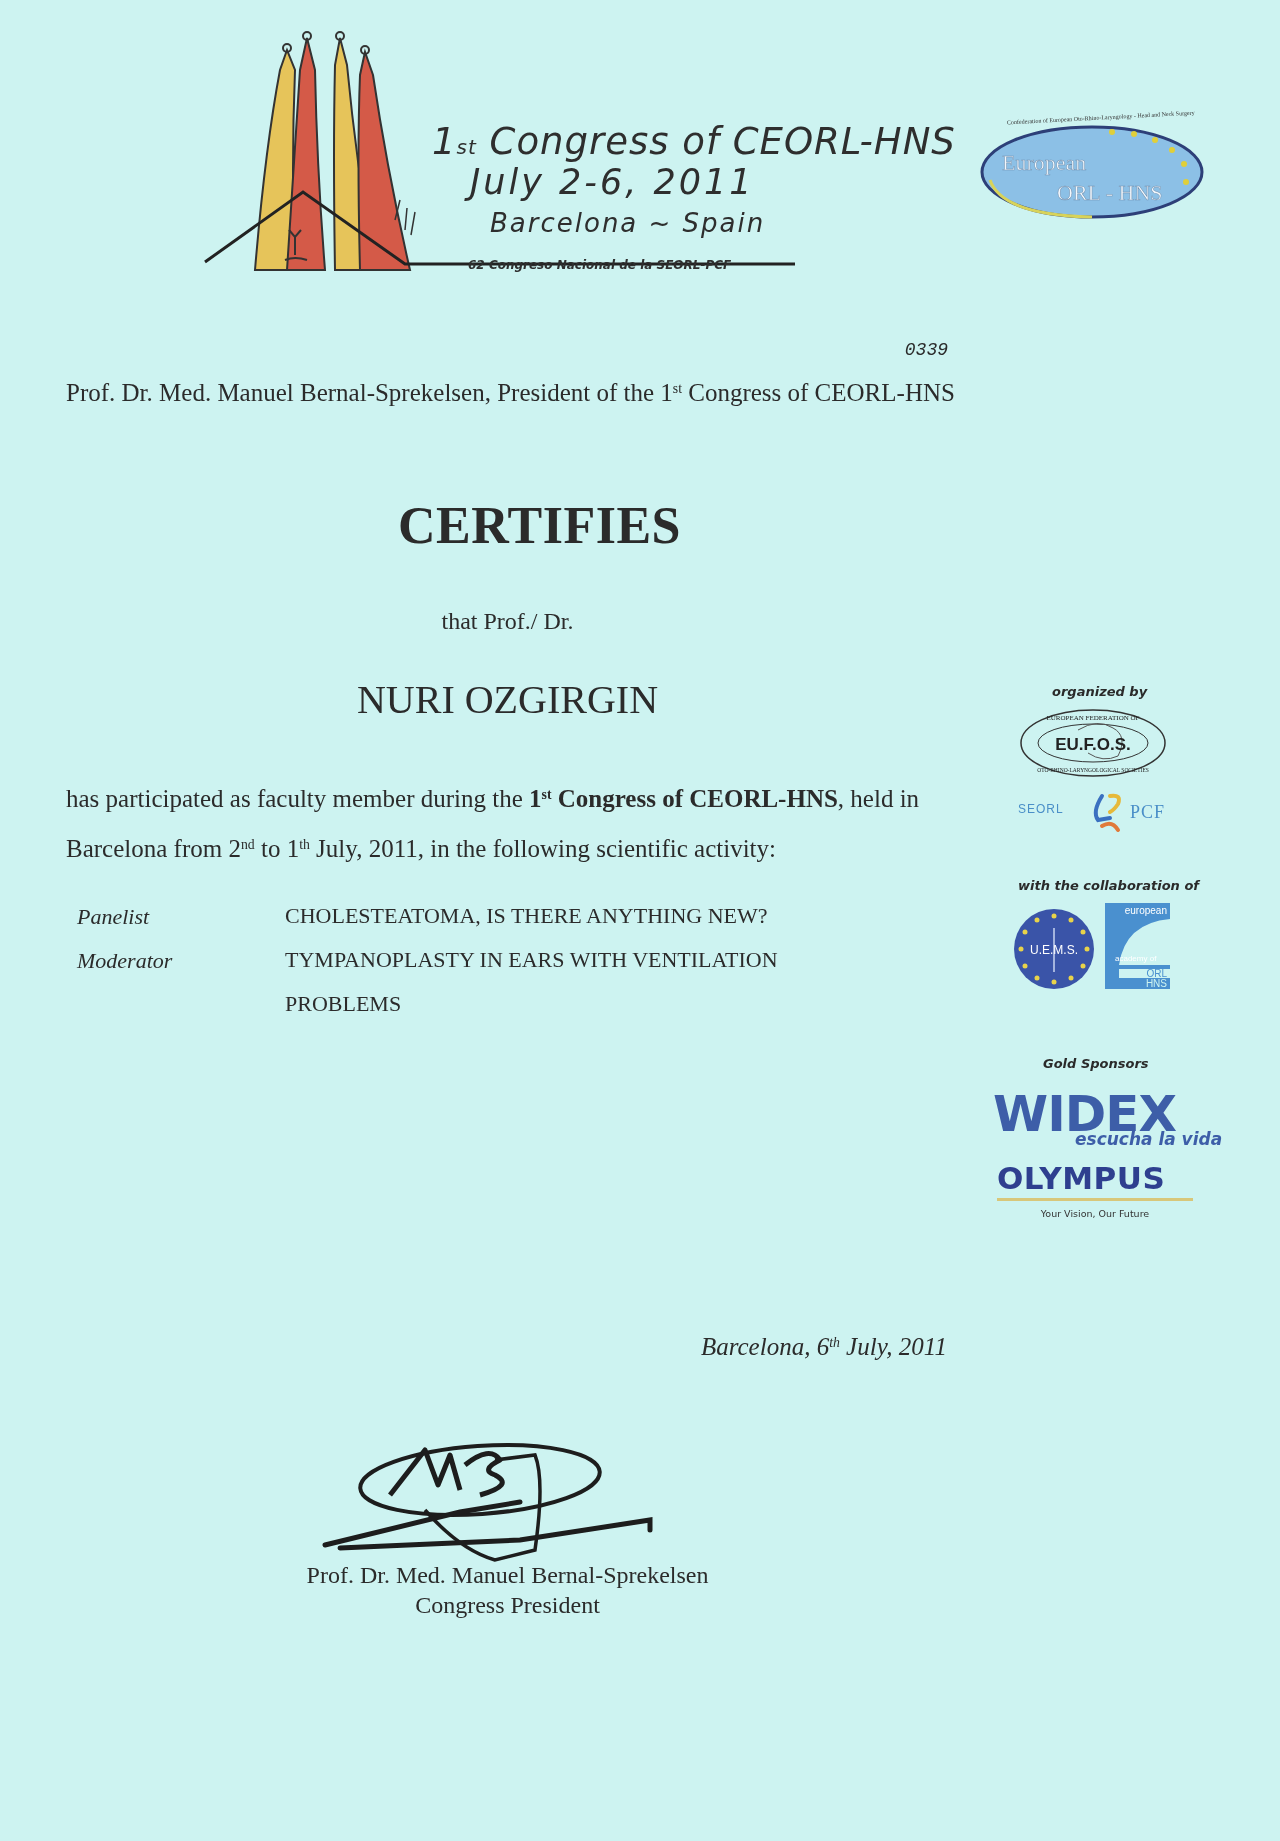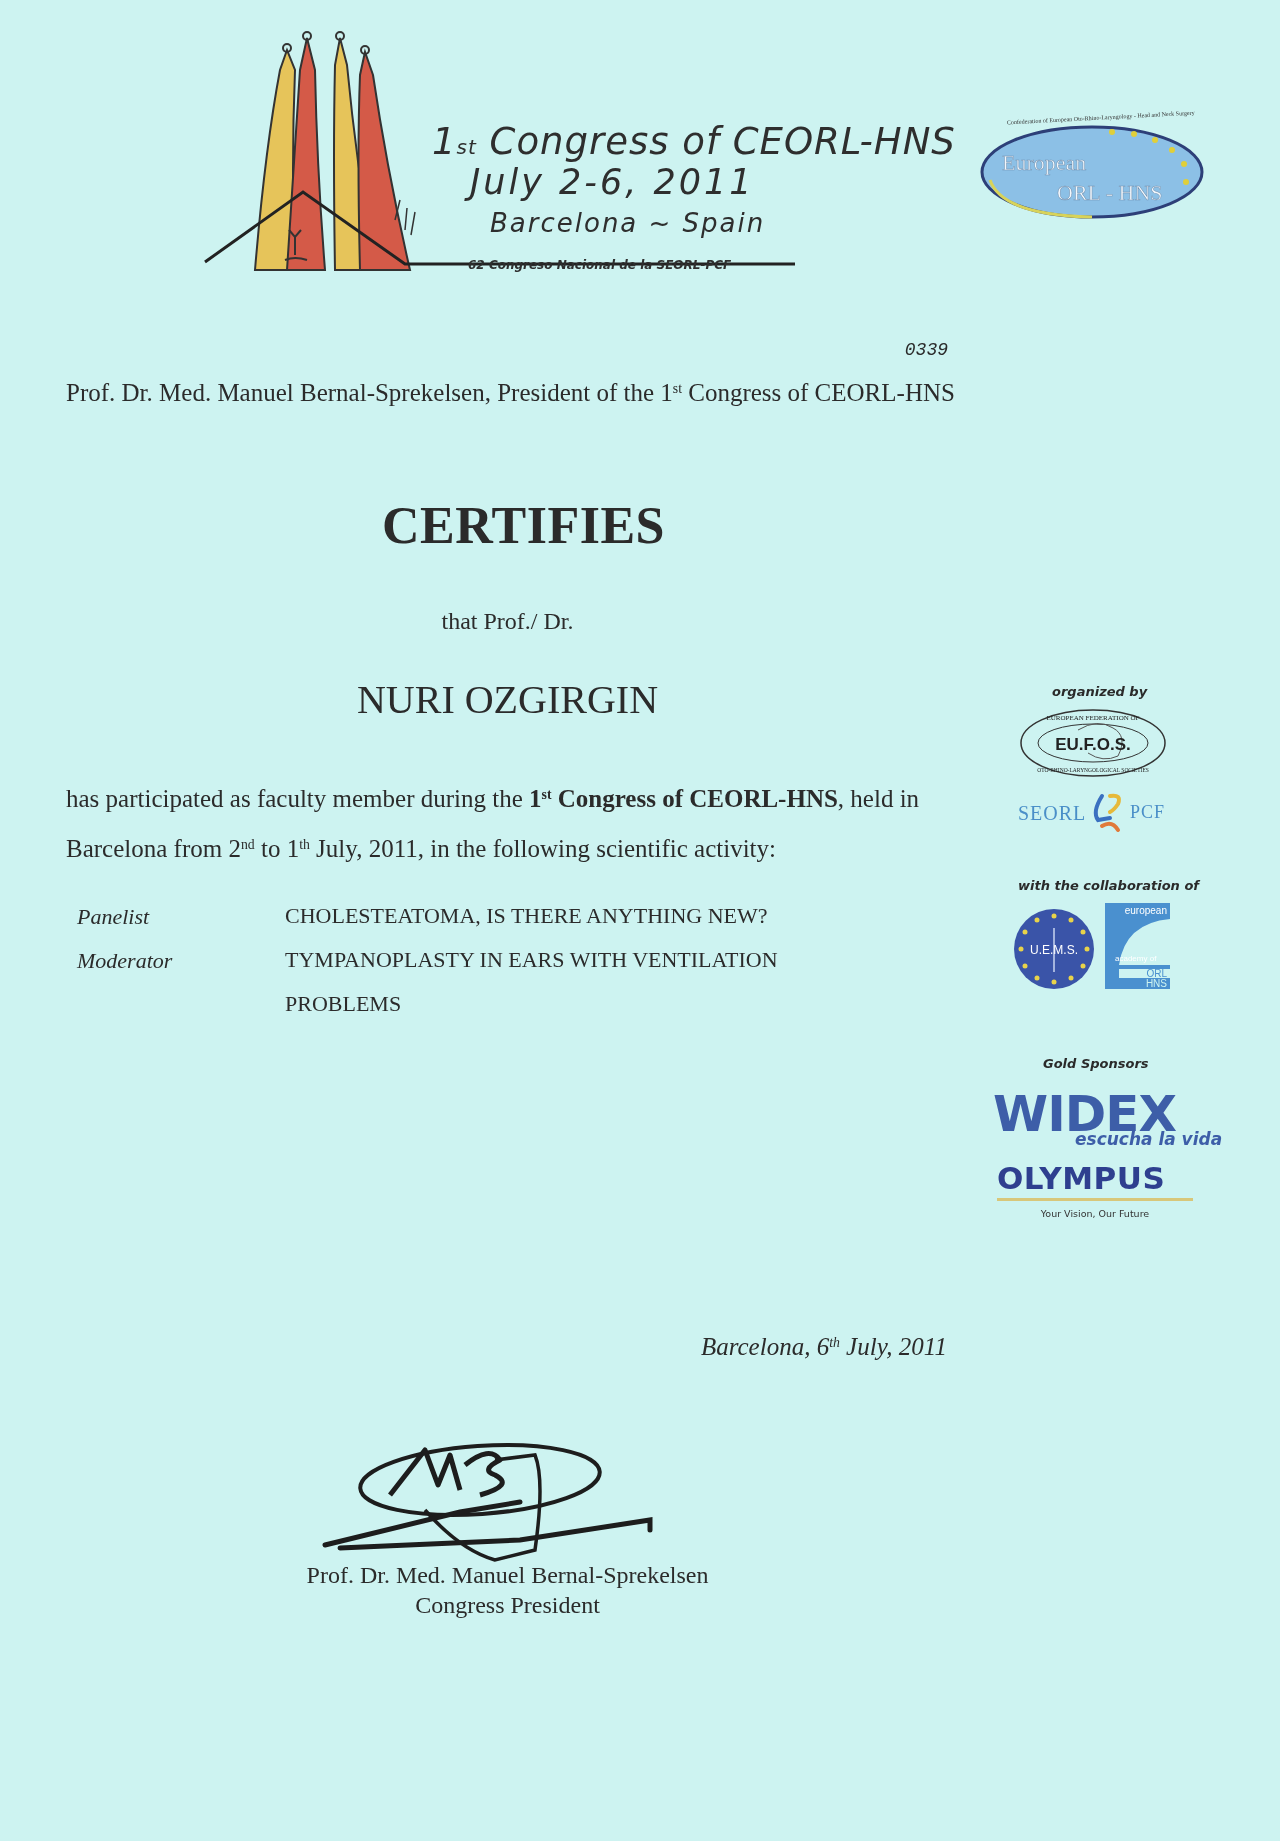--- a/index.html
+++ b/index.html
@@ -15,21 +15,21 @@
 
   
   .hdr-line1 { left:432px; top:120px; font-size:37px; letter-spacing:1px; }
   .hdr-line2 { left:470px; top:162px; font-size:35px; letter-spacing:3px; }
   .hdr-line3 { left:490px; top:208px; font-size:26px; letter-spacing:2px; }
   .hdr-line4 { left:468px; top:258px; font-size:12px; font-weight:bold; }
 
   .serial { right:332px; top:340px; font-style:italic; font-size:18px;font-family:Liberation Mono, monospace; }
   .intro  { left:66px; top:372px; width:890px; font-size:25px; line-height:42px; }
 
-  .certifies { left:0; width:1015px; top:496px; text-align:center; font-size:52px; font-weight:bold; letter-spacing:0.5px;padding-left:16px; }
+  .certifies { left:16px; width:1015px; top:496px; text-align:center; font-size:52px; font-weight:bold; letter-spacing:0.5px;padding-left:16px; }
   .that     { left:0; width:1015px; top:608px; text-align:center; font-size:24px; }
   .name     { left:0; width:1015px; top:676px; text-align:center; font-size:40px; }
 
   .body-p { left:66px; top:774px; width:900px; font-size:25px; line-height:50px; }
 
   .act-row { left:77px; width:800px; font-size:22px; height:44px; display:flex; }
   .act-role { width:208px; font-style:italic; }
   .act-title { flex:1; line-height:44px; }
 
   .place-date { right:333px; top:1333px; font-size:25px; font-style:italic; }
@@ -137,21 +137,21 @@
     <ellipse cx="75" cy="35" rx="72" ry="33" fill="none" stroke="#333" stroke-width="1.5"></ellipse>
     <ellipse cx="75" cy="35" rx="55" ry="19" fill="none" stroke="#333" stroke-width="1"></ellipse>
     <path d="M60 22 Q80 10 95 20 Q110 28 100 48 Q85 55 70 45" fill="none" stroke="#555" stroke-width="1"></path>
     <text x="75" y="12" text-anchor="middle" font-family="Liberation Serif, serif" font-size="7" fill="#222">EUROPEAN FEDERATION OF</text>
     <text x="75" y="42" text-anchor="middle" font-family="Liberation Sans, sans-serif" font-weight="bold" font-size="17" fill="#222">EU.F.O.S.</text>
     <text x="75" y="64" text-anchor="middle" font-family="Liberation Serif, serif" font-size="5.5" fill="#222">OTO-RHINO-LARYNGOLOGICAL SOCIETIES</text>
   </svg>
 </div>
 
 <div class="abs" style="left:1018px; top:790px; width:160px; height:50px;">
-  <span style="position:absolute; left:0; top:12px; font-family:Liberation Serif, serif; font-size:20px; color:#4a8fc8; letter-spacing:1px;">SEORL</span>
+  <span style="position:absolute; left:0; top:12px; font-family:Liberation Sans, sans-serif; font-size:12px; color:#4a8fc8; letter-spacing:1px;">SEORL</span>
   <svg style="position:absolute; left:70px; top:0;" width="40" height="45" viewBox="0 0 40 45">
     <path d="M14 6 Q4 22 10 30 L22 28" fill="none" stroke="#3a70c0" stroke-width="4" stroke-linecap="round"></path>
     <path d="M22 6 Q34 4 30 14 Q26 20 22 22" fill="none" stroke="#e6b93a" stroke-width="4" stroke-linecap="round"></path>
     <path d="M14 36 Q24 30 30 40" fill="none" stroke="#e07a3a" stroke-width="4" stroke-linecap="round"></path>
   </svg>
   <span style="position:absolute; left:112px; top:12px; font-family:'Liberation Serif',serif; font-size:18px; color:#4a8fc8; letter-spacing:1px;">PCF</span>
 </div>
 
 <div class="abs side-label" style="left:1018px; top:878px;">with the collaboration of</div>
 

